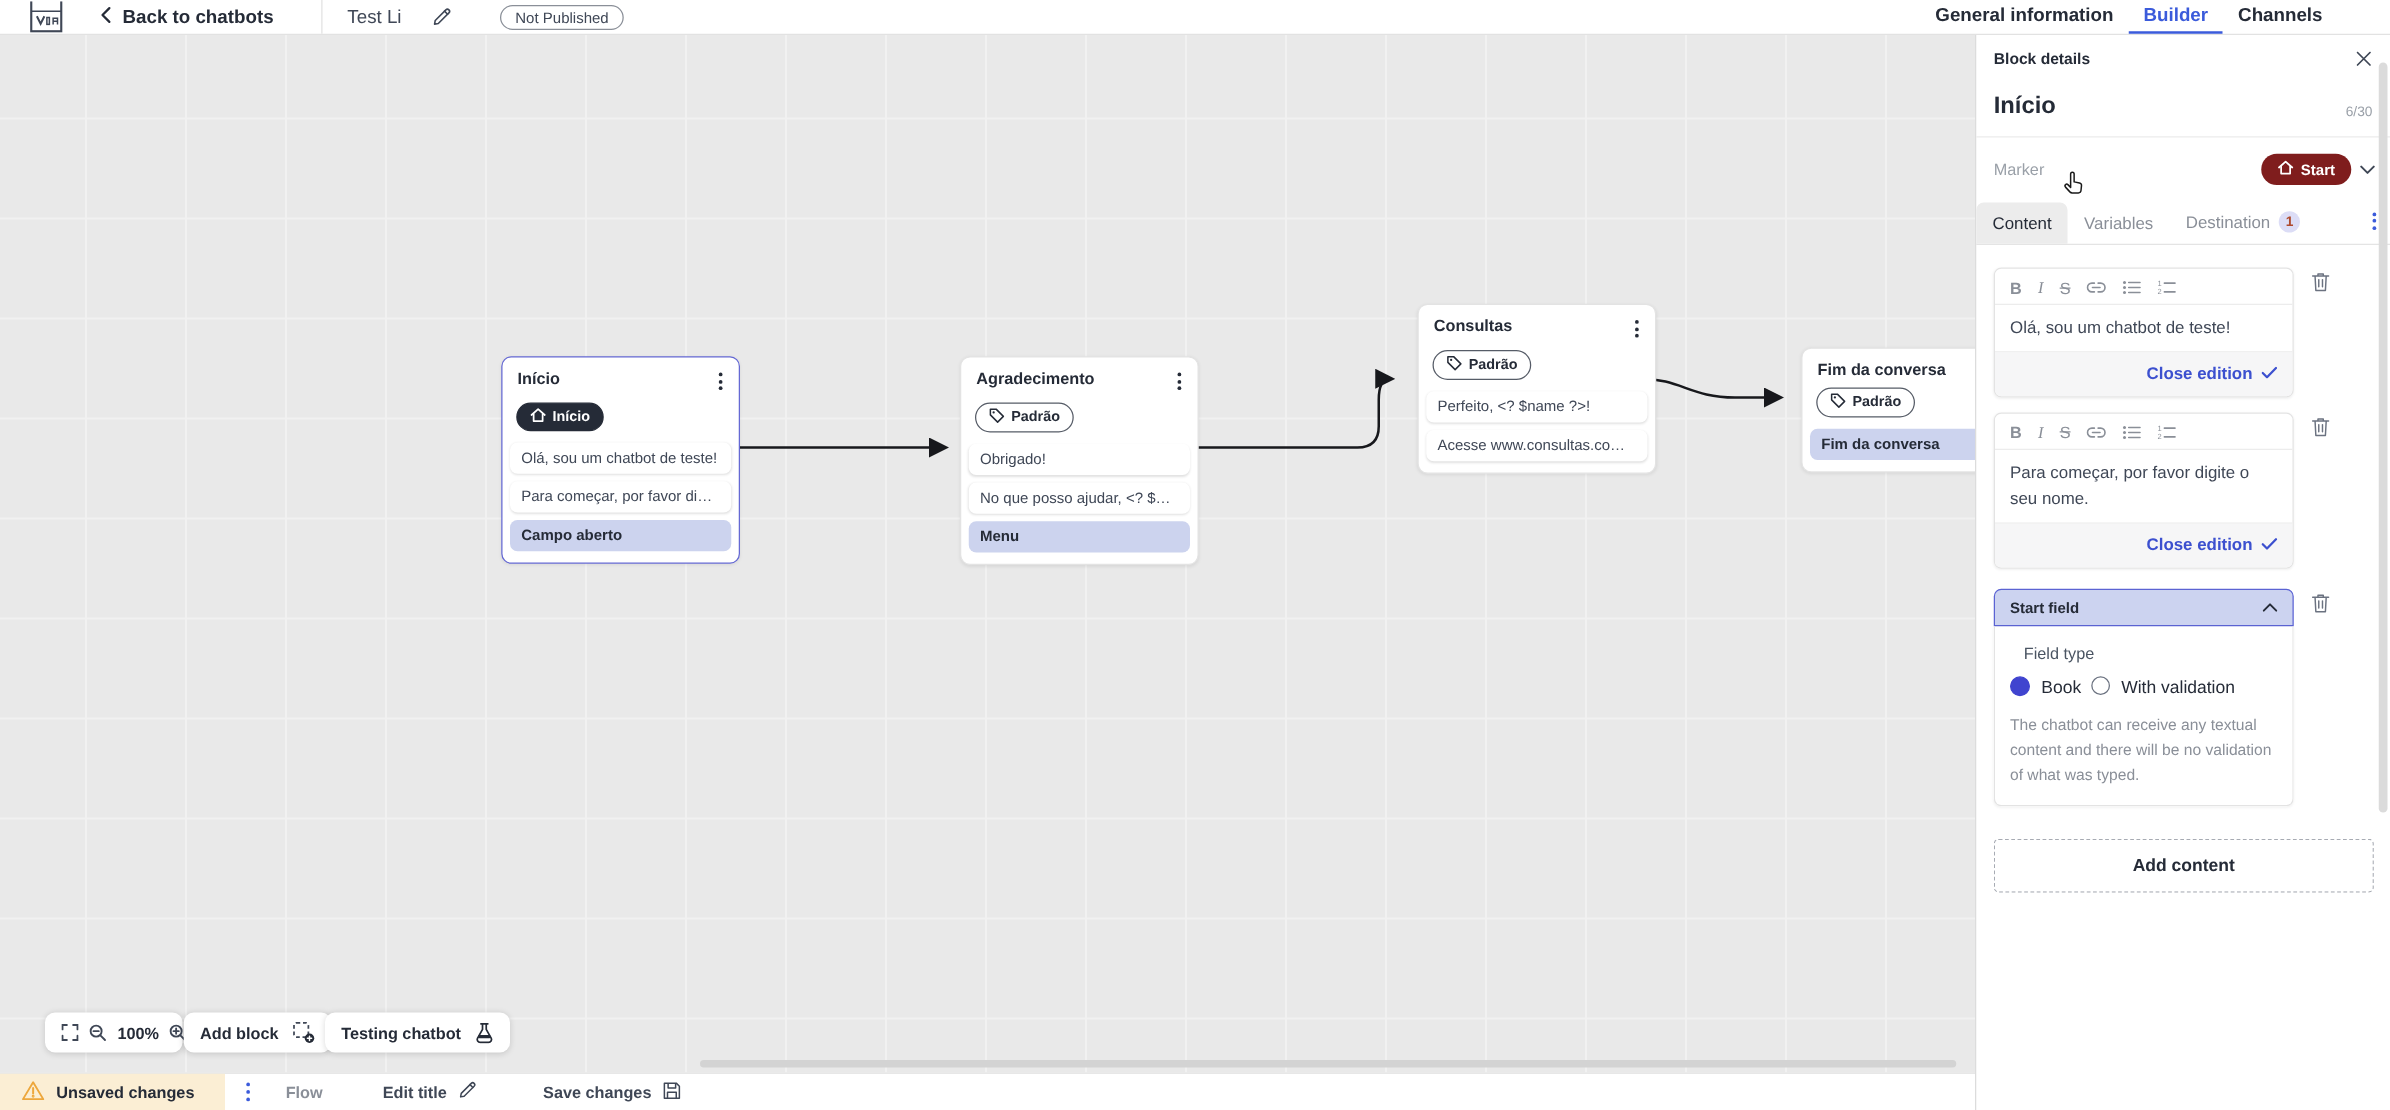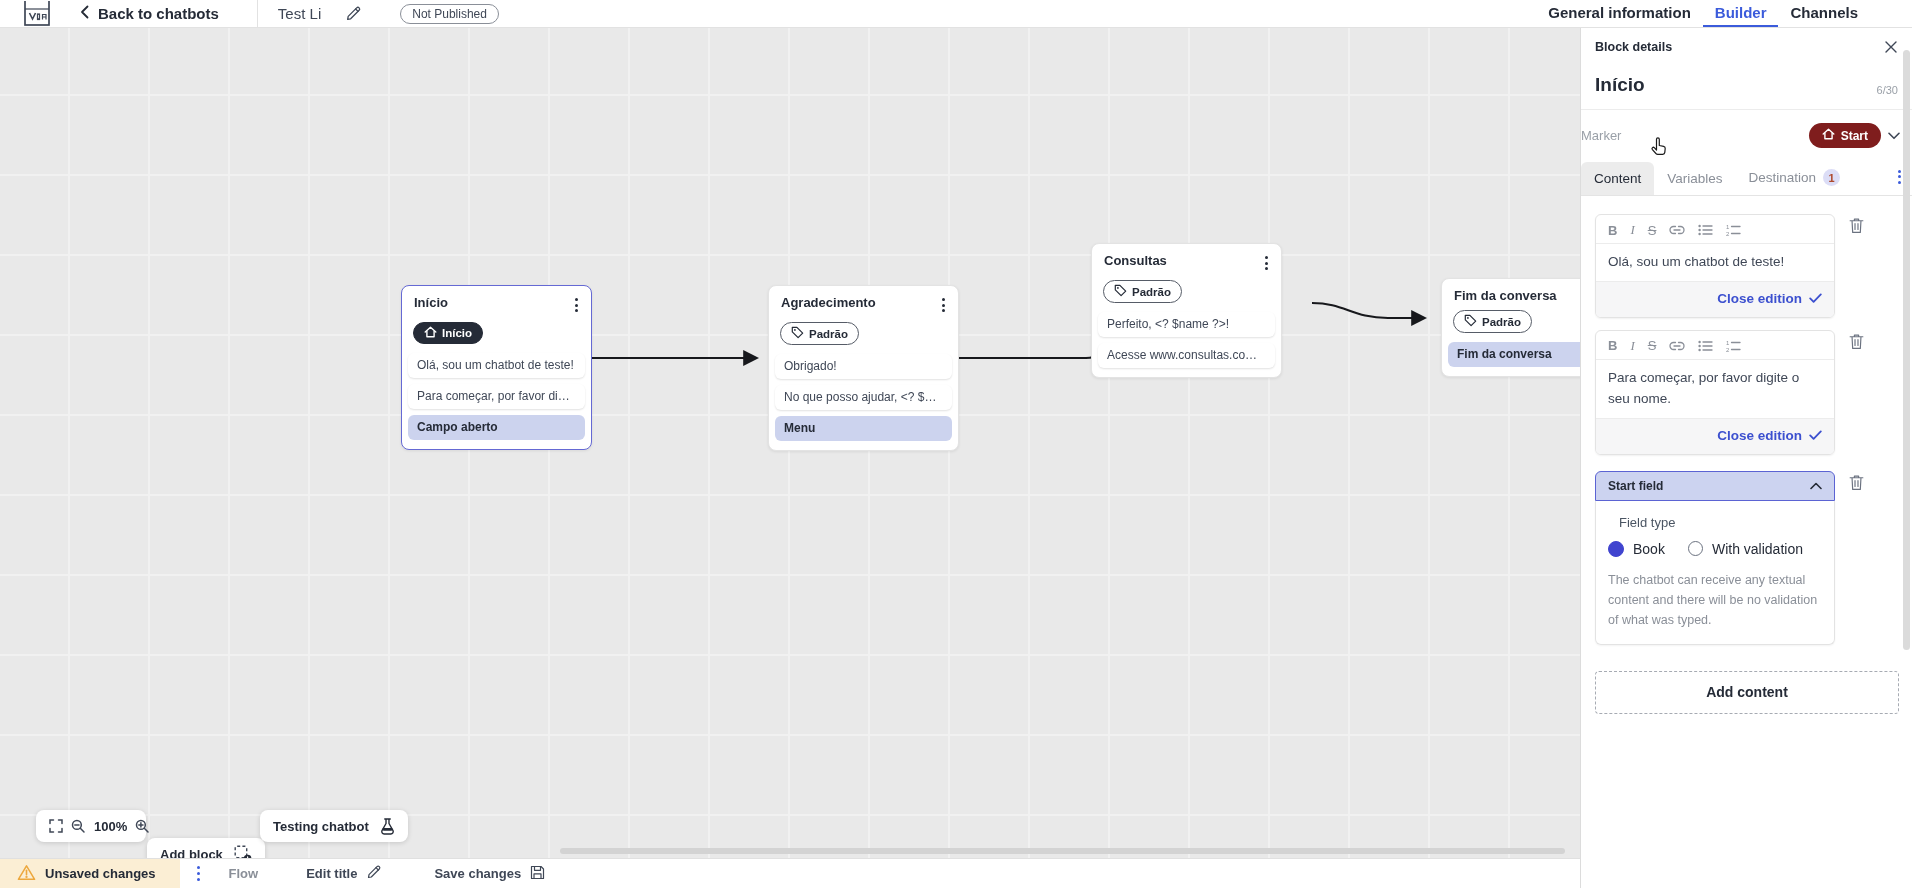--- a/index.html
+++ b/index.html
@@ -64,21 +64,21 @@
   
   .panel{position:absolute;top:28px;right:0;width:332px;height:860px;background:#fff;
          border-left:1px solid #dcdcdc;z-index:20;}
   .panel-head{display:flex;justify-content:space-between;align-items:center;padding:12px 15px 8px 14px;}
   .panel-head-label{font-size:12.5px;font-weight:700;color:#252b37;}
   .icon-btn{background:none;border:none;cursor:pointer;color:#3f4756;display:flex;align-items:center;}
   .panel-title-row{display:flex;justify-content:space-between;align-items:flex-end;
                    padding:12px 14px 13px;border-bottom:1px solid #ececec;}
   .panel-title{font-size:19px;font-weight:700;color:#252b37;}
   .counter{font-size:11px;color:#9aa0a8;}
-  .marker-row{display:flex;justify-content:space-between;align-items:center;padding:13px 12px 10px 0;}
+  .marker-row{display:flex;justify-content:space-between;align-items:center;padding:13px 12px 10px 14px;}
   .marker-label{font-size:13px;color:#9aa0a8;}
   .start-wrap{display:flex;align-items:center;gap:7px;}
   .start-pill{background:#7f1d1d;color:#fff;border:none;border-radius:999px;display:flex;gap:6px;
               align-items:center;padding:5px 13px;font-size:12px;font-weight:700;cursor:pointer;font-family:inherit;justify-content:space-between;}
   .panel-tabs{display:flex;align-items:flex-end;border-bottom:1px solid #e4e4e4;margin-top:2px;padding-right:8px;}
   .ptab{font-size:13.5px;padding:9px 13px;color:#8a8f98;display:flex;gap:7px;align-items:center;
         background:none;border:none;cursor:pointer;font-family:inherit;}
   .ptab.active{background:#ececec;color:#252b37;border-radius:6px 6px 0 0;}
   .ptab-badge{width:17px;height:17px;border-radius:50%;background:#dcddf6;color:#ae4a2d;font-size:11px;
               font-weight:700;display:flex;align-items:center;justify-content:center;}
@@ -100,21 +100,21 @@
   .trash-btn{background:none;border:none;cursor:pointer;color:#6b7280;margin-top:3px;}
 
   .openfield-row{display:flex;gap:14px;align-items:flex-start;margin-top:16px;}
   .of-card{flex:0 0 240px;}
   .of-head{background:#ccd3f0;border:1px solid #5b63d3;border-radius:6px 6px 0 0;display:flex;
            justify-content:space-between;align-items:center;padding:7px 12px;font-size:12px;font-weight:700;
            width:100%;cursor:pointer;color:#252b37;font-family:inherit;}
   .of-body{border:1px solid #e3e3e3;border-top:none;border-radius:0 0 6px 6px;padding:12px 12px 14px;
            box-shadow:0 1px 2px rgba(0,0,0,.05);}
   .of-label{font-size:13px;color:#4b5563;margin:2px 0 11px;padding-left:11px;}
-  .radio-group{display:flex;gap:23px;align-items:center;margin-bottom:13px;}
+  .radio-group{display:flex;gap:8px;align-items:center;margin-bottom:13px;}
   .radio{display:flex;gap:9px;align-items:center;font-size:14px;color:#252b37;background:none;border:none;
          cursor:pointer;font-family:inherit;}
   .rdot-sel{width:16px;height:16px;border-radius:50%;background:#4044cf;border:1px solid #4044cf;}
   .rdot-unsel{width:15px;height:15px;border-radius:50%;border:1.6px solid #6b7280;background:#fff;}
   .of-desc{font-size:12.5px;color:#8a8f98;line-height:1.6;}
   .add-content{margin-top:26px;width:304px;height:43px;border:1.5px dashed #a7abb3;border-radius:4px;
                display:flex;align-items:center;justify-content:center;font-size:14px;font-weight:700;
                color:#252b37;background:transparent;cursor:pointer;font-family:inherit;}
   .panel-scroll{position:absolute;right:2px;top:22px;width:7px;height:600px;background:#dbdbdb;border-radius:4px;cursor:pointer;}
 
@@ -213,21 +213,21 @@
               <circle cx="3.9" cy="3.9" r="0.9" fill="#252b37" stroke="none"></circle>
             </svg>
         </span>
         <span>Padrão</span>
       </span>
       <div class="bcard">Obrigado!</div>
       <div class="bcard">No que posso ajudar, &lt;? $name ...</div>
       <div class="bcard action">Menu</div>
     </div>
 
-    <div class="block" style="left:1091px;top:215px;width:191px;">
+    <div class="block" style="left:1134px;top:215px;width:191px;">
       <div class="block-head">
         <span class="block-title">Consultas</span>
         <button class="kebab">
             <i></i>
             <i></i>
             <i></i>
           </button>
       </div>
       <span class="block-pill pill-outline">
         <span>
@@ -271,21 +271,21 @@
           </svg>
       </button>
       <span>100%</span>
       <button class="ic">
         <svg width="15" height="15" viewBox="0 0 15 15" fill="none" stroke="#3f4756" stroke-width="1.5" stroke-linecap="round">
             <circle cx="5.9" cy="5.9" r="4.4"></circle>
             <path d="M9.3 9.3 13 13M3.8 5.9h4.2M5.9 3.8v4.2"></path>
           </svg>
       </button>
     </div>
-    <button class="cv-card" style="left:147px;border:none;cursor:pointer;font-family:inherit;margin-top:28px;">
+    <button class="cv-card" style="left:147px;border:none;cursor:pointer;font-family:inherit;">
       <span>Add block</span>
       <span class="ic">
         <svg width="18" height="18" viewBox="0 0 18 18" fill="none">
             <rect x="1.2" y="1.2" width="11.5" height="11.5" rx="2" stroke="#3f4756" stroke-width="1.4" stroke-dasharray="3 2.2"></rect>
             <circle cx="13.6" cy="13.6" r="3.8" fill="#252b37"></circle>
             <path d="M13.6 11.9v3.4M11.9 13.6h3.4" stroke="#fff" stroke-width="1.2" stroke-linecap="round"></path>
           </svg>
       </span>
     </button>
     <button class="cv-card" style="left:260px;border:none;cursor:pointer;font-family:inherit;">

